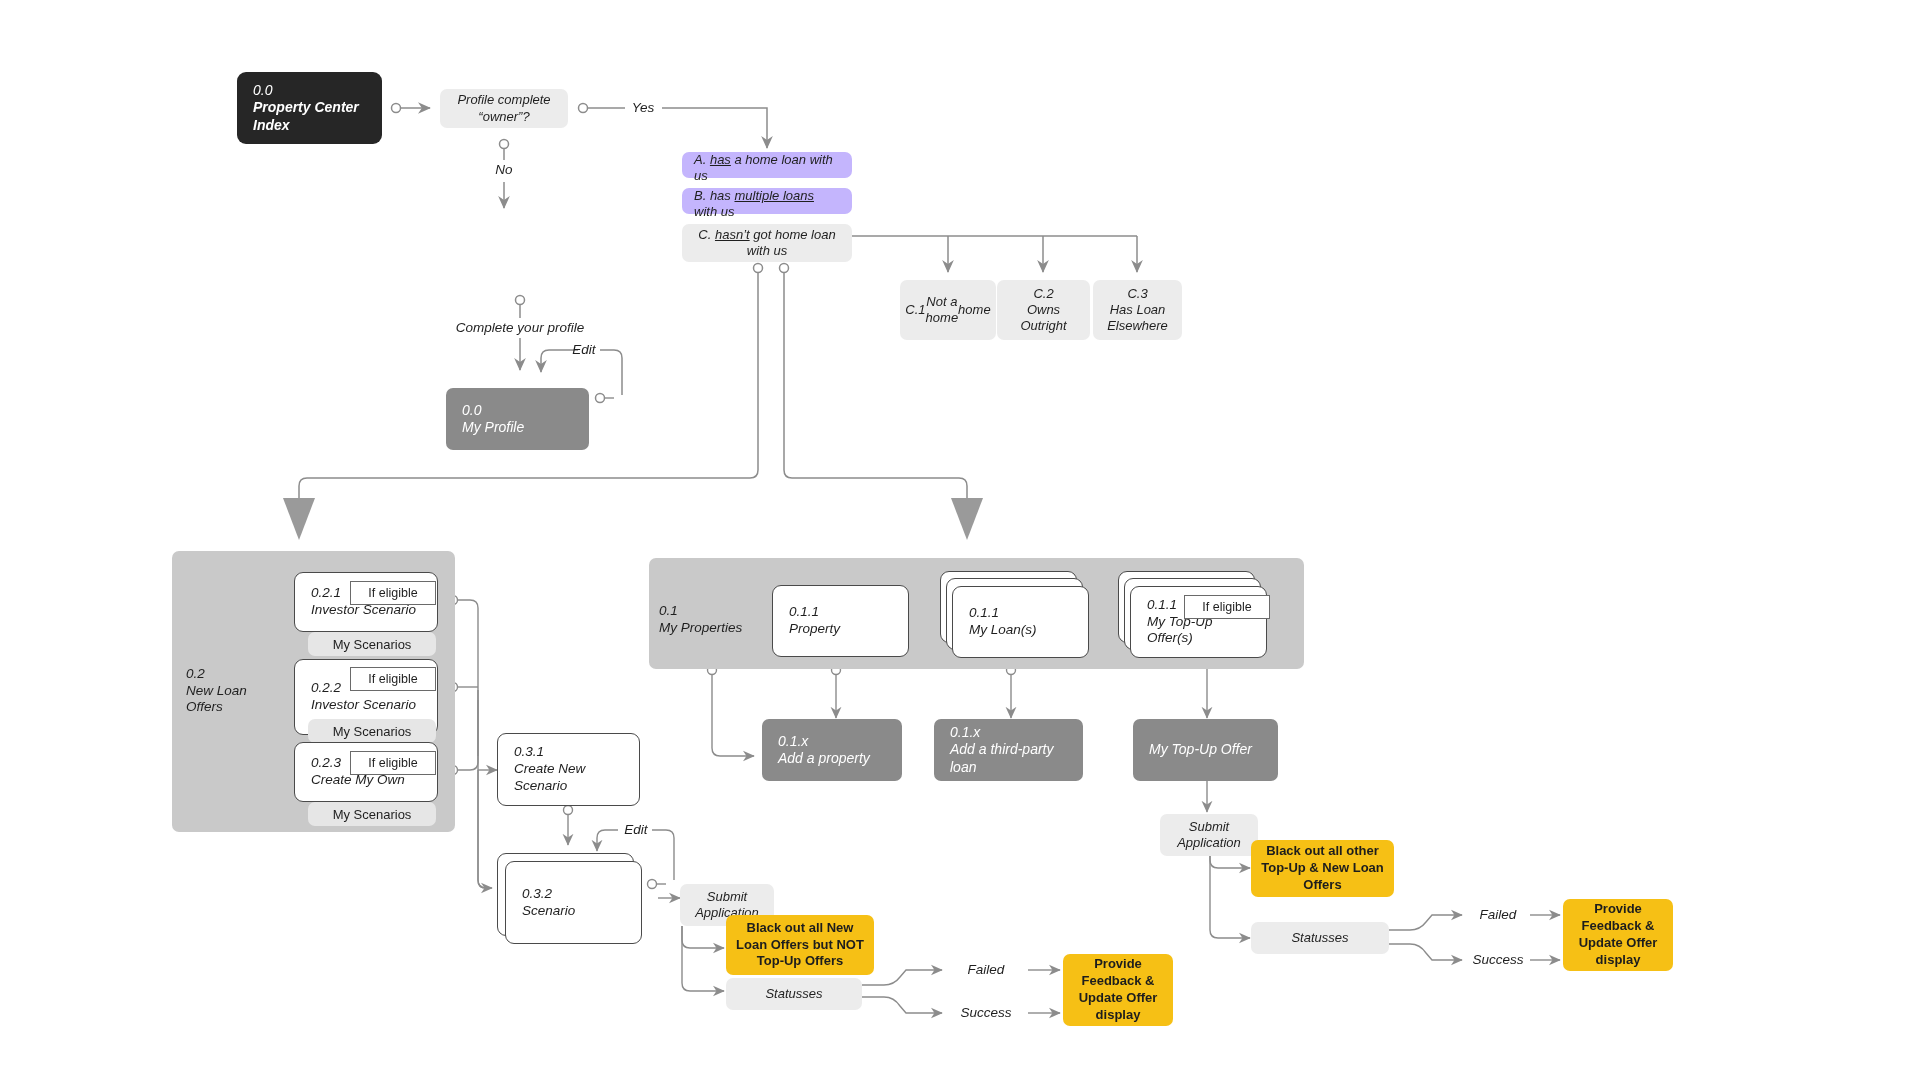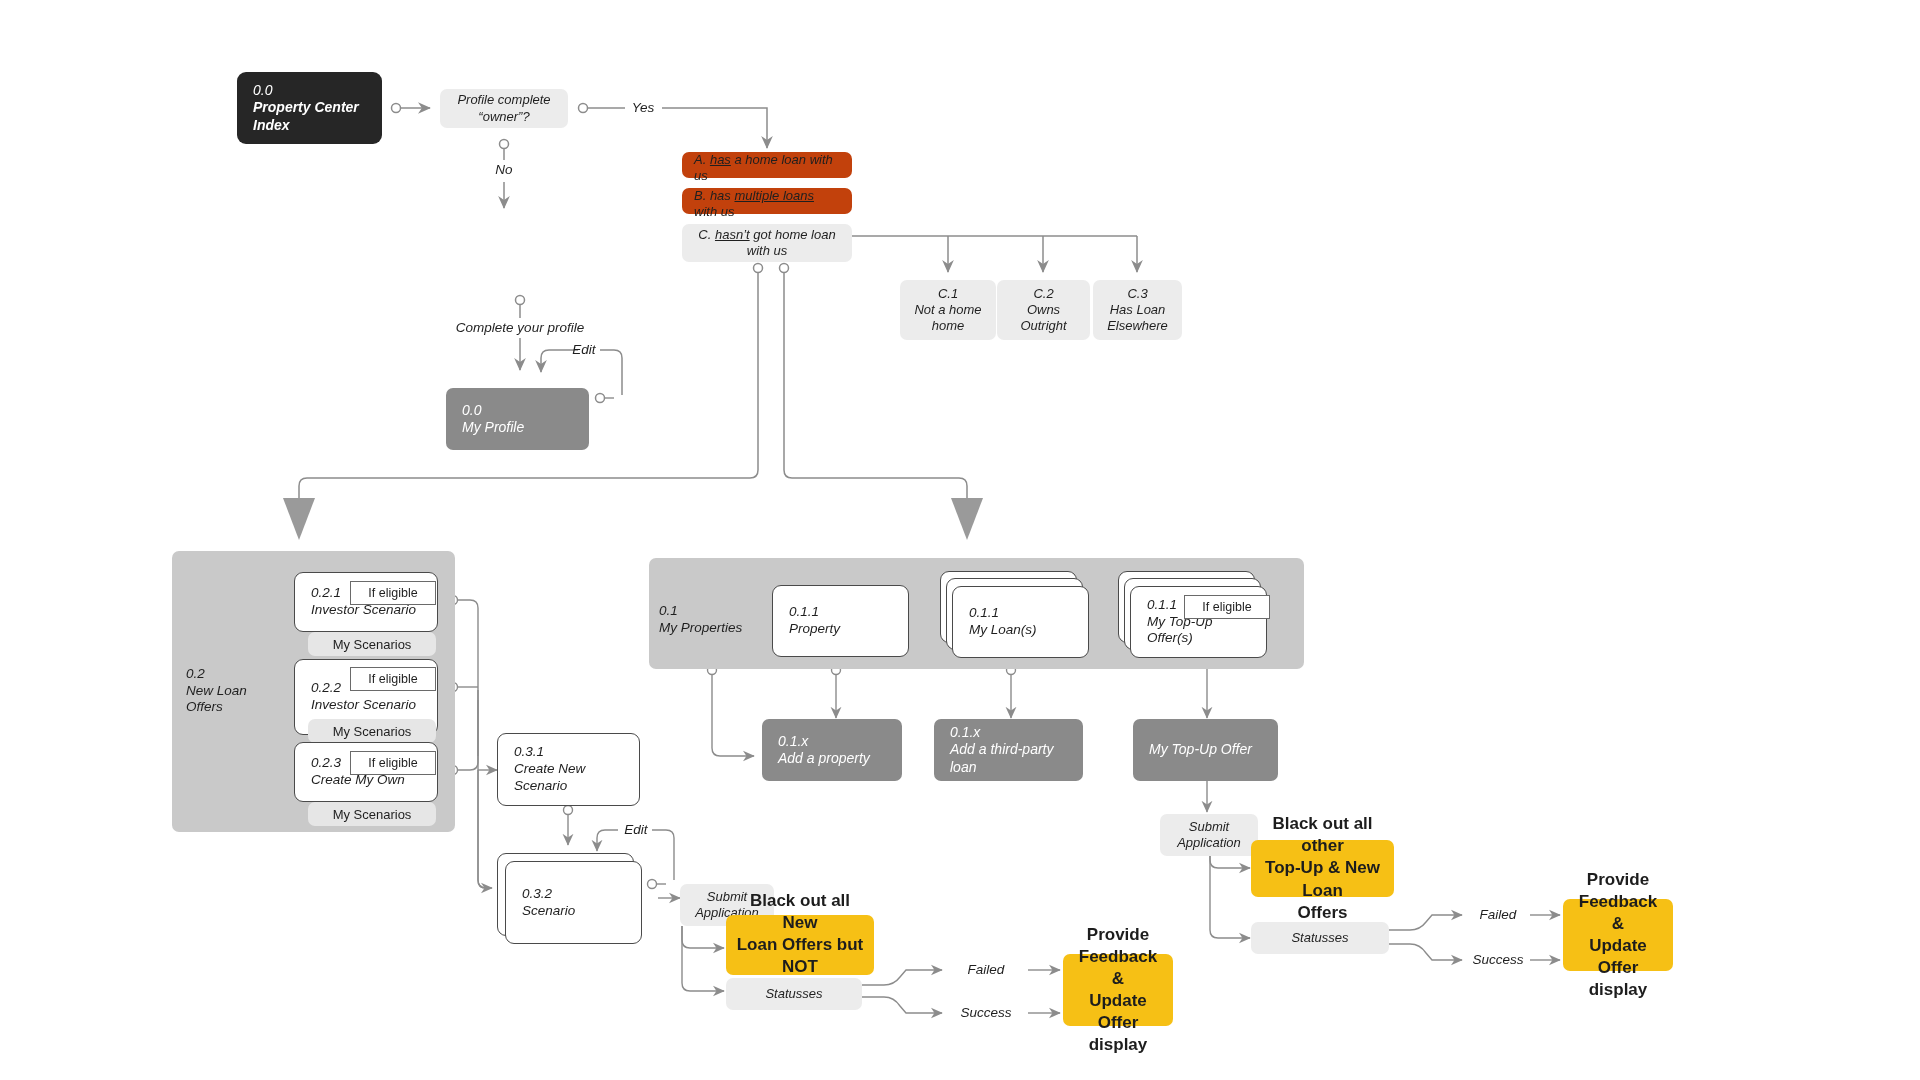--- a/index.html
+++ b/index.html
@@ -11,23 +11,23 @@
         font-style:italic;line-height:1.25;}
   .t-num{font-weight:400;font-style:italic;}
 
   
   .v-dark{background:#262626;color:#fff;border-radius:9px;padding:0 16px;font-size:14px;font-weight:700;}
   .v-grey{background:#8a8a8a;color:#fff;border-radius:7px;padding:0 16px;font-size:14px;}
   .v-white{background:#fff;border:1.2px solid #4a4a4a;border-radius:9px;padding:0 16px;font-size:14px;color:#1f1f1f;font-weight:700;}
   .v-whitecard{background:#fff;border:1.2px solid #4a4a4a;border-radius:9px;padding:0 16px;font-size:13.5px;color:#1f1f1f;}
   .v-chip{background:#ececec;color:#1f1f1f;border-radius:7px;font-size:13px;display:flex;align-items:center;
           justify-content:center;text-align:center;padding:0 10px;}
-  .v-chipleft{background:#c2410c;color:#1f1f1f;border-radius:7px;font-size:13px;display:flex;align-items:center;
+  .v-chipleft{background:#c4b5fd;color:#1f1f1f;border-radius:7px;font-size:13px;display:flex;align-items:center;
           justify-content:flex-start;text-align:left;padding:0 12px;}
-  .v-yellow{background:#f6c015;color:#1d1d1d;border-radius:7px;font-size:17px;font-weight:700;display:flex;
+  .v-yellow{background:#f6c015;color:#1d1d1d;border-radius:7px;font-size:13px;font-weight:700;display:flex;
             align-items:center;justify-content:center;text-align:center;padding:0 10px;line-height:1.3;}
   .v-group{background:#c9c9c9;border-radius:7px;}
   .v-pill{background:#fff;border:1.1px solid #6a6a6a;border-radius:0;font-size:12.5px;display:flex;
           align-items:center;justify-content:center;color:#1f1f1f;}
   .v-subchip{background:#e6e6e6;border-radius:7px;font-size:13px;display:flex;align-items:center;
              justify-content:center;color:#1f1f1f;}
   .v-plain{font-size:13.5px;color:#1f1f1f;display:flex;align-items:center;justify-content:center;background:transparent;}
 
   .stackcard{position:absolute;background:#fff;border:1.2px solid #4a4a4a;border-radius:9px;box-sizing:border-box;}
   u{text-decoration:underline;}
@@ -172,21 +172,21 @@
   <div class="node v-chipleft" style="left:682px;top:152px;width:170px;height:26px;">
     <span><span>A. </span><u>has</u><span> a home loan with us</span></span>
   </div>
   <div class="node v-chipleft" style="left:682px;top:188px;width:170px;height:26px;">
     <span><span>B. has </span><u>multiple loans</u><span> with us</span></span>
   </div>
   <div class="node v-chip" style="left:682px;top:224px;width:170px;height:38px;text-align:center;">
     <span><span>C. </span><u>hasn’t</u><span> got home loan with us</span></span>
   </div>
 
-  <div class="node v-chip" style="left:900px;top:280px;width:96px;height:60px;flex-direction:column;">
+  <div class="node v-chip" style="left:900px;top:280px;width:96px;height:60px;flex-direction:row;">
     <span>C.1</span>
     <span>Not a home</span>
     <span>home</span>
   </div>
   <div class="node v-chip" style="left:997px;top:280px;width:93px;height:60px;flex-direction:column;">
     <span>C.2</span>
     <span>Owns</span>
     <span>Outright</span>
   </div>
   <div class="node v-chip" style="left:1093px;top:280px;width:89px;height:60px;flex-direction:column;">

